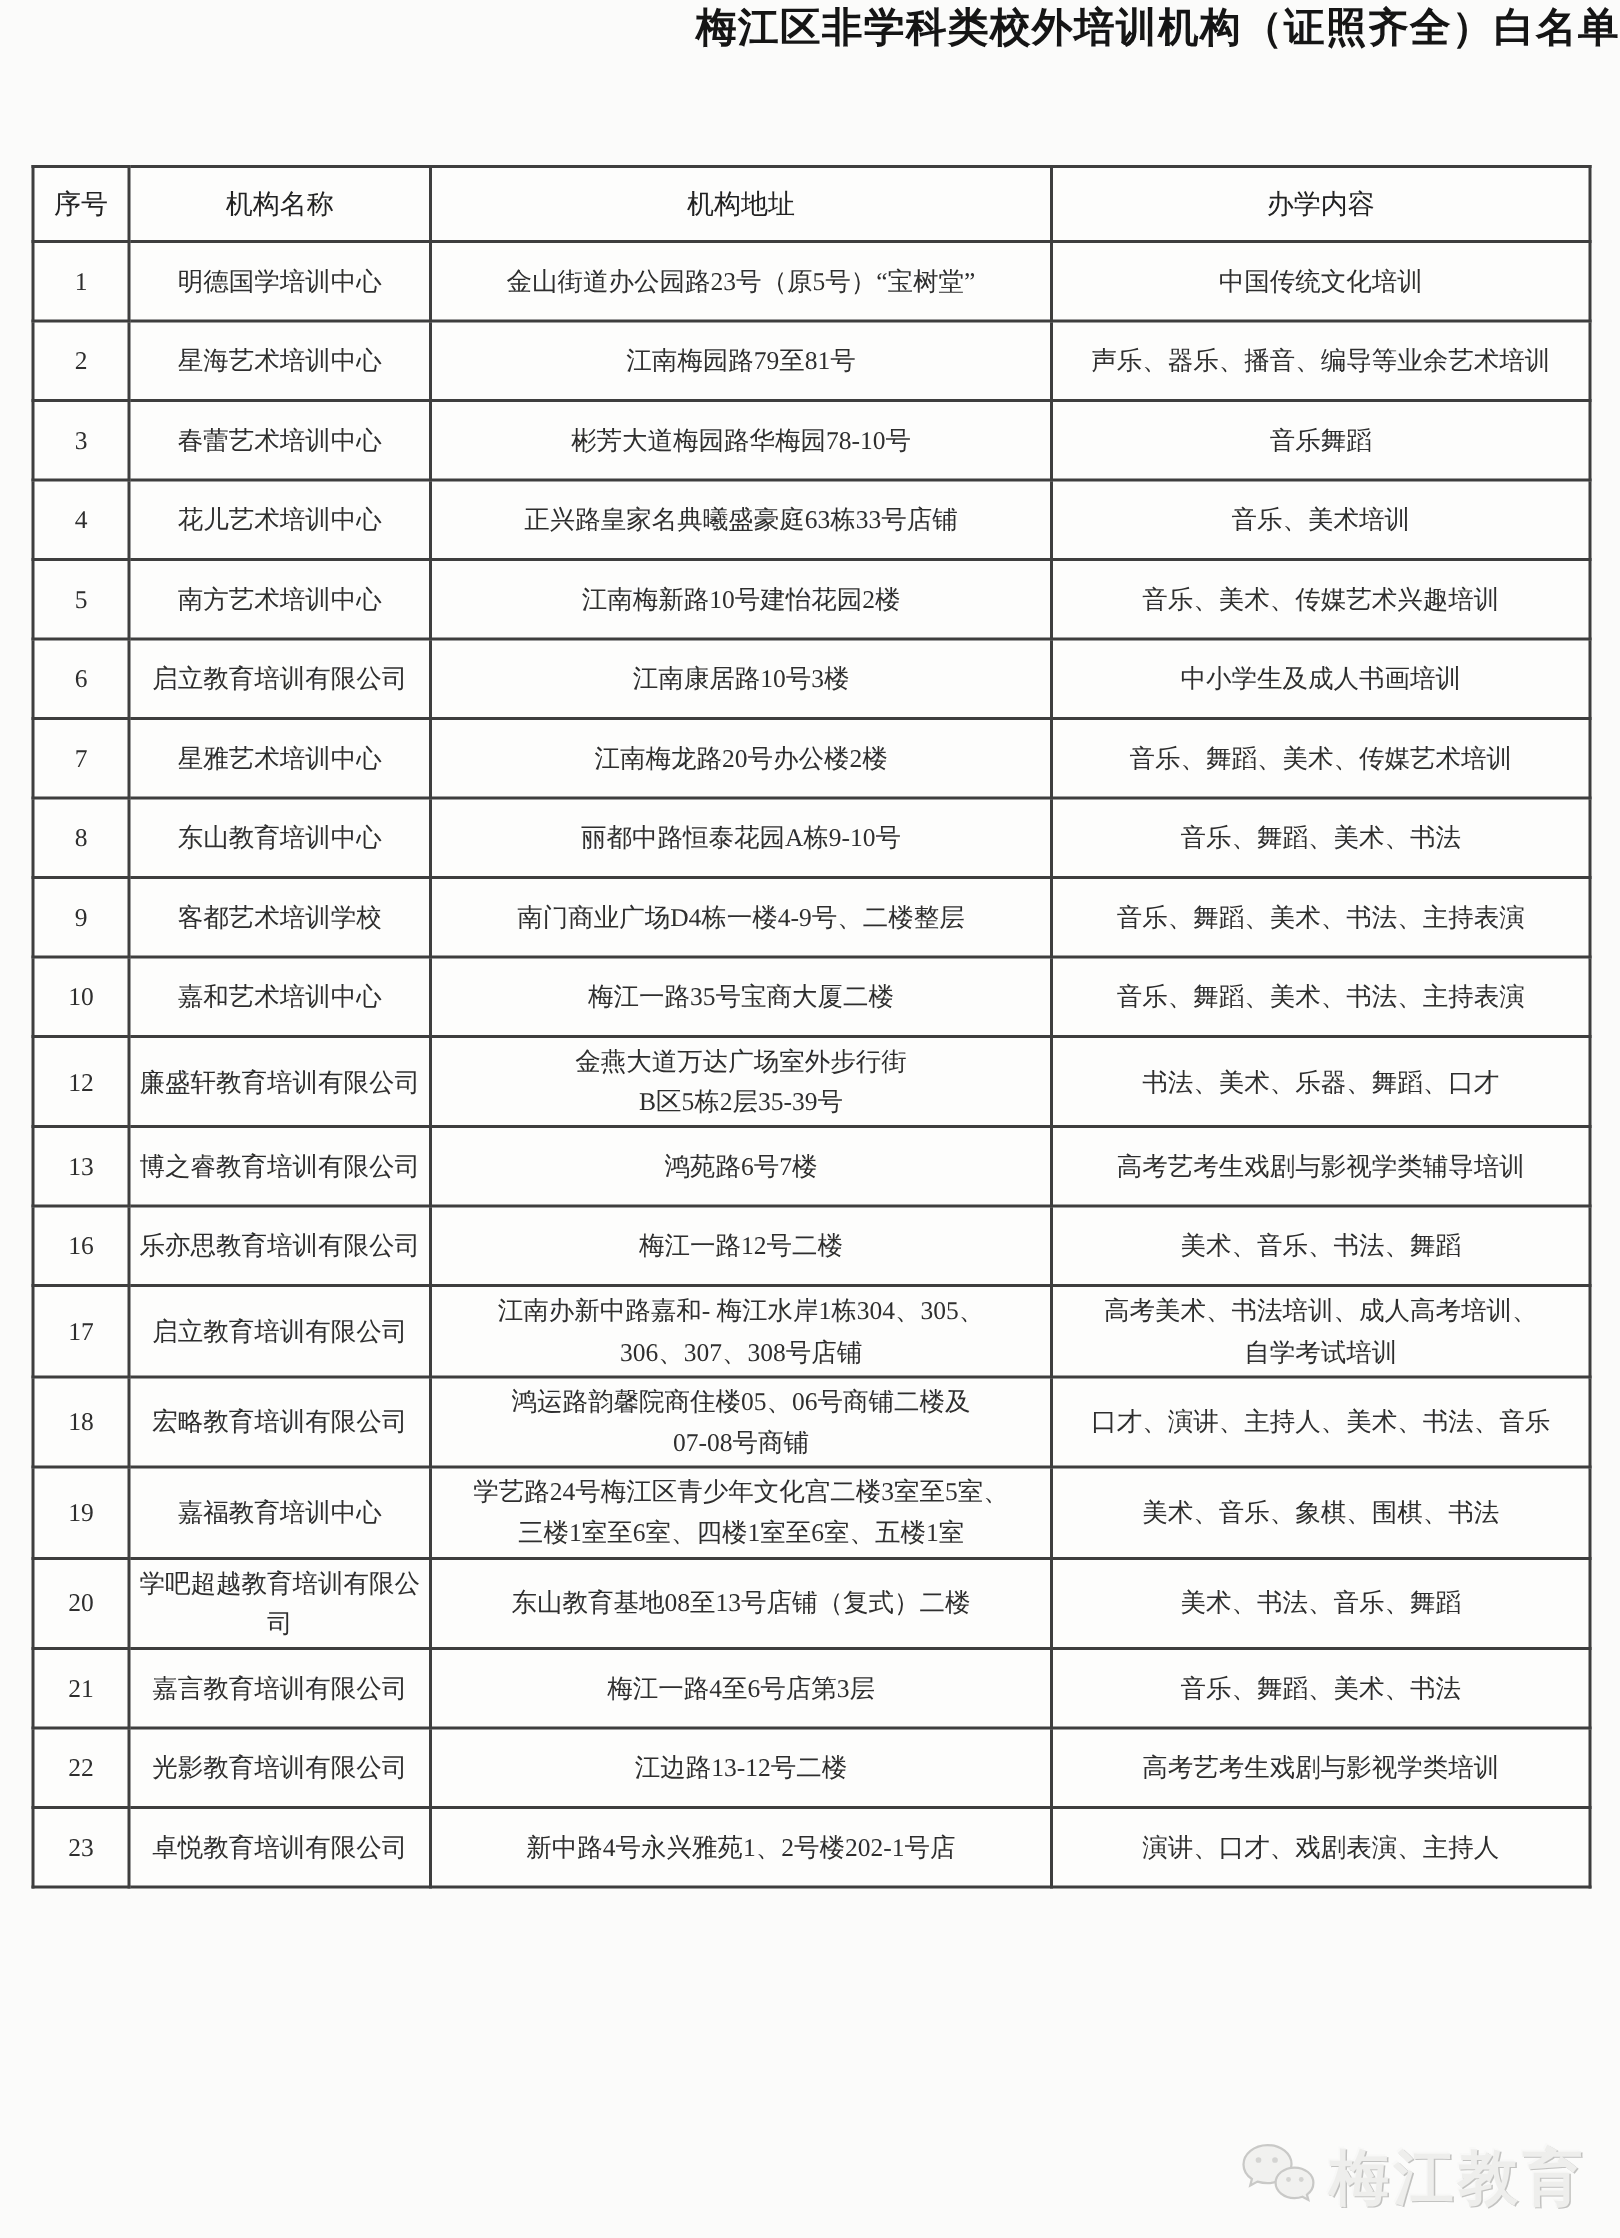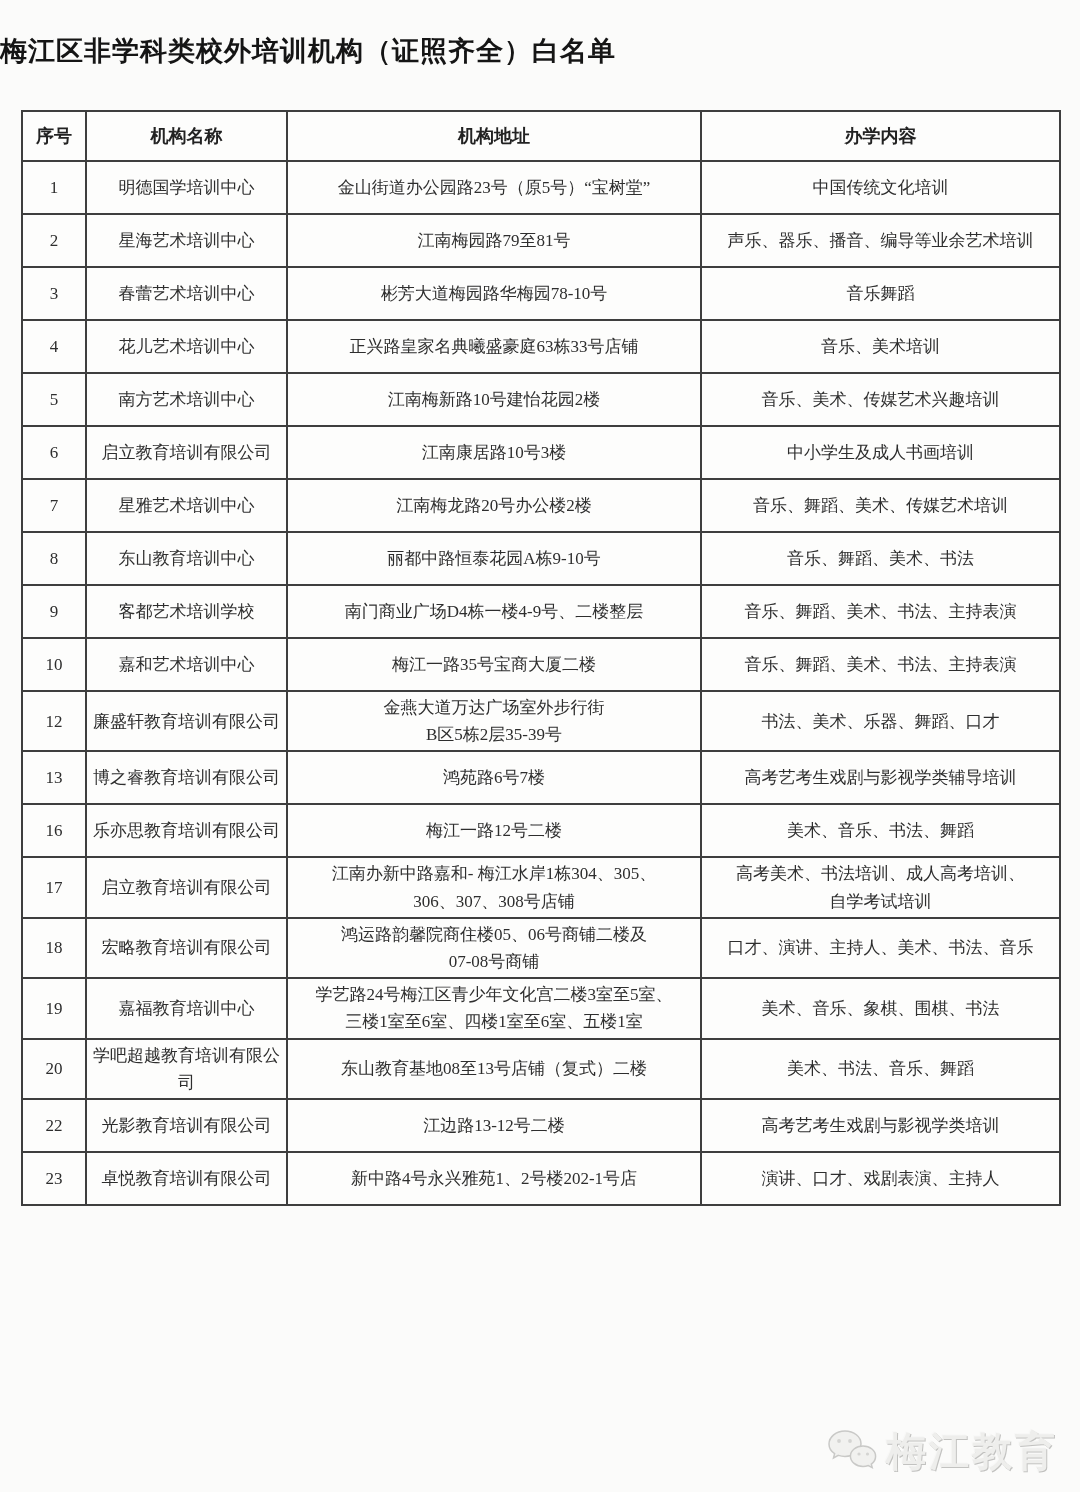--- a/index.html
+++ b/index.html
@@ -8,22 +8,21 @@
     position: relative;
     width: 1080px;
     height: 1492px;
     margin: 0 auto;
     background: #fbfbfa;
     overflow: hidden;
     font-family: "Liberation Serif", "DejaVu Serif", serif;
     color: #2b2b2b;
   }
   .doc-title {
-    padding-top: 33px;
-    text-align: left;
+    text-align: right;
     font-size: 27px;
     font-weight: bold;
     color: #151515;
     letter-spacing: 1px;
     font-family: "Liberation Serif", "DejaVu Serif", serif;
   }
   table.whitelist {
     position: absolute;
     top: 110px;
     left: 21px;
@@ -39,21 +38,21 @@
   table.whitelist th, table.whitelist td {
     border: 2px solid #3e3e3e;
     text-align: center;
     vertical-align: middle;
     padding: 2px 5px;
     word-break: break-all;
   }
   table.whitelist th {
     height: 44px;
     font-size: 18px;
-    font-weight: bold;
+    font-weight: normal;
     color: #222;
   }
   table.whitelist td {
     height: 47px;
     font-size: 17px;
     line-height: 1.6;
     color: #2e2e2e;
   }
   td.col-no { font-size: 16px; }
   td.col-addr, td.col-content { white-space: pre-line; }
@@ -219,20 +218,26 @@
       <td class="col-content">美术、音乐、象棋、围棋、书法</td>
     </tr>
 
     <tr class="data-row">
       <td class="col-no">20</td>
       <td class="col-name">学吧超越教育培训有限公司</td>
       <td class="col-addr">东山教育基地08至13号店铺（复式）二楼</td>
       <td class="col-content">美术、书法、音乐、舞蹈</td>
     </tr>
 
+    <tr class="data-row">
+      <td class="col-no">21</td>
+      <td class="col-name">嘉言教育培训有限公司</td>
+      <td class="col-addr">梅江一路4至6号店第3层</td>
+      <td class="col-content">音乐、舞蹈、美术、书法</td>
+    </tr>
 
     <tr class="data-row">
       <td class="col-no">22</td>
       <td class="col-name">光影教育培训有限公司</td>
       <td class="col-addr">江边路13-12号二楼</td>
       <td class="col-content">高考艺考生戏剧与影视学类培训</td>
     </tr>
 
     <tr class="data-row">
       <td class="col-no">23</td>

